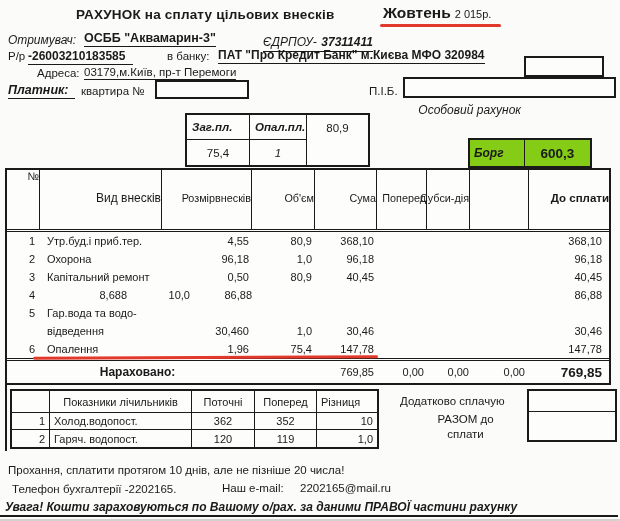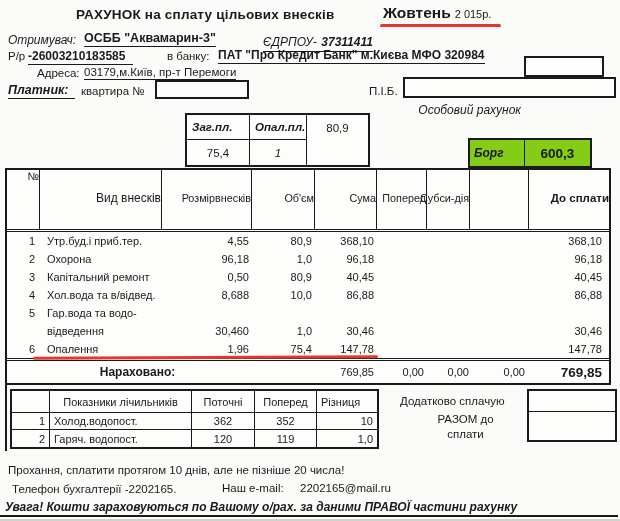--- a/index.html
+++ b/index.html
@@ -180,21 +180,20 @@
         <div class="bcell c-rate">0,50</div>
         <div class="bcell c-vol">80,9</div>
         <div class="bcell c-sum">40,45</div>
         <div class="bcell c-ben"></div>
         <div class="bcell c-sub"></div>
         <div class="bcell c-ext"></div>
         <div class="bcell c-due">40,45</div>
       </div>
       <div class="crow">
         <div class="bcell c-num">4</div>
-        <div class="bcell c-name">Хол.вода та в/відвед.</div>
         <div class="bcell c-rate">8,688</div>
         <div class="bcell c-vol">10,0</div>
         <div class="bcell c-sum">86,88</div>
         <div class="bcell c-ben"></div>
         <div class="bcell c-sub"></div>
         <div class="bcell c-ext"></div>
         <div class="bcell c-due">86,88</div>
       </div>
       <div class="crow">
         <div class="bcell c-num">5</div>

